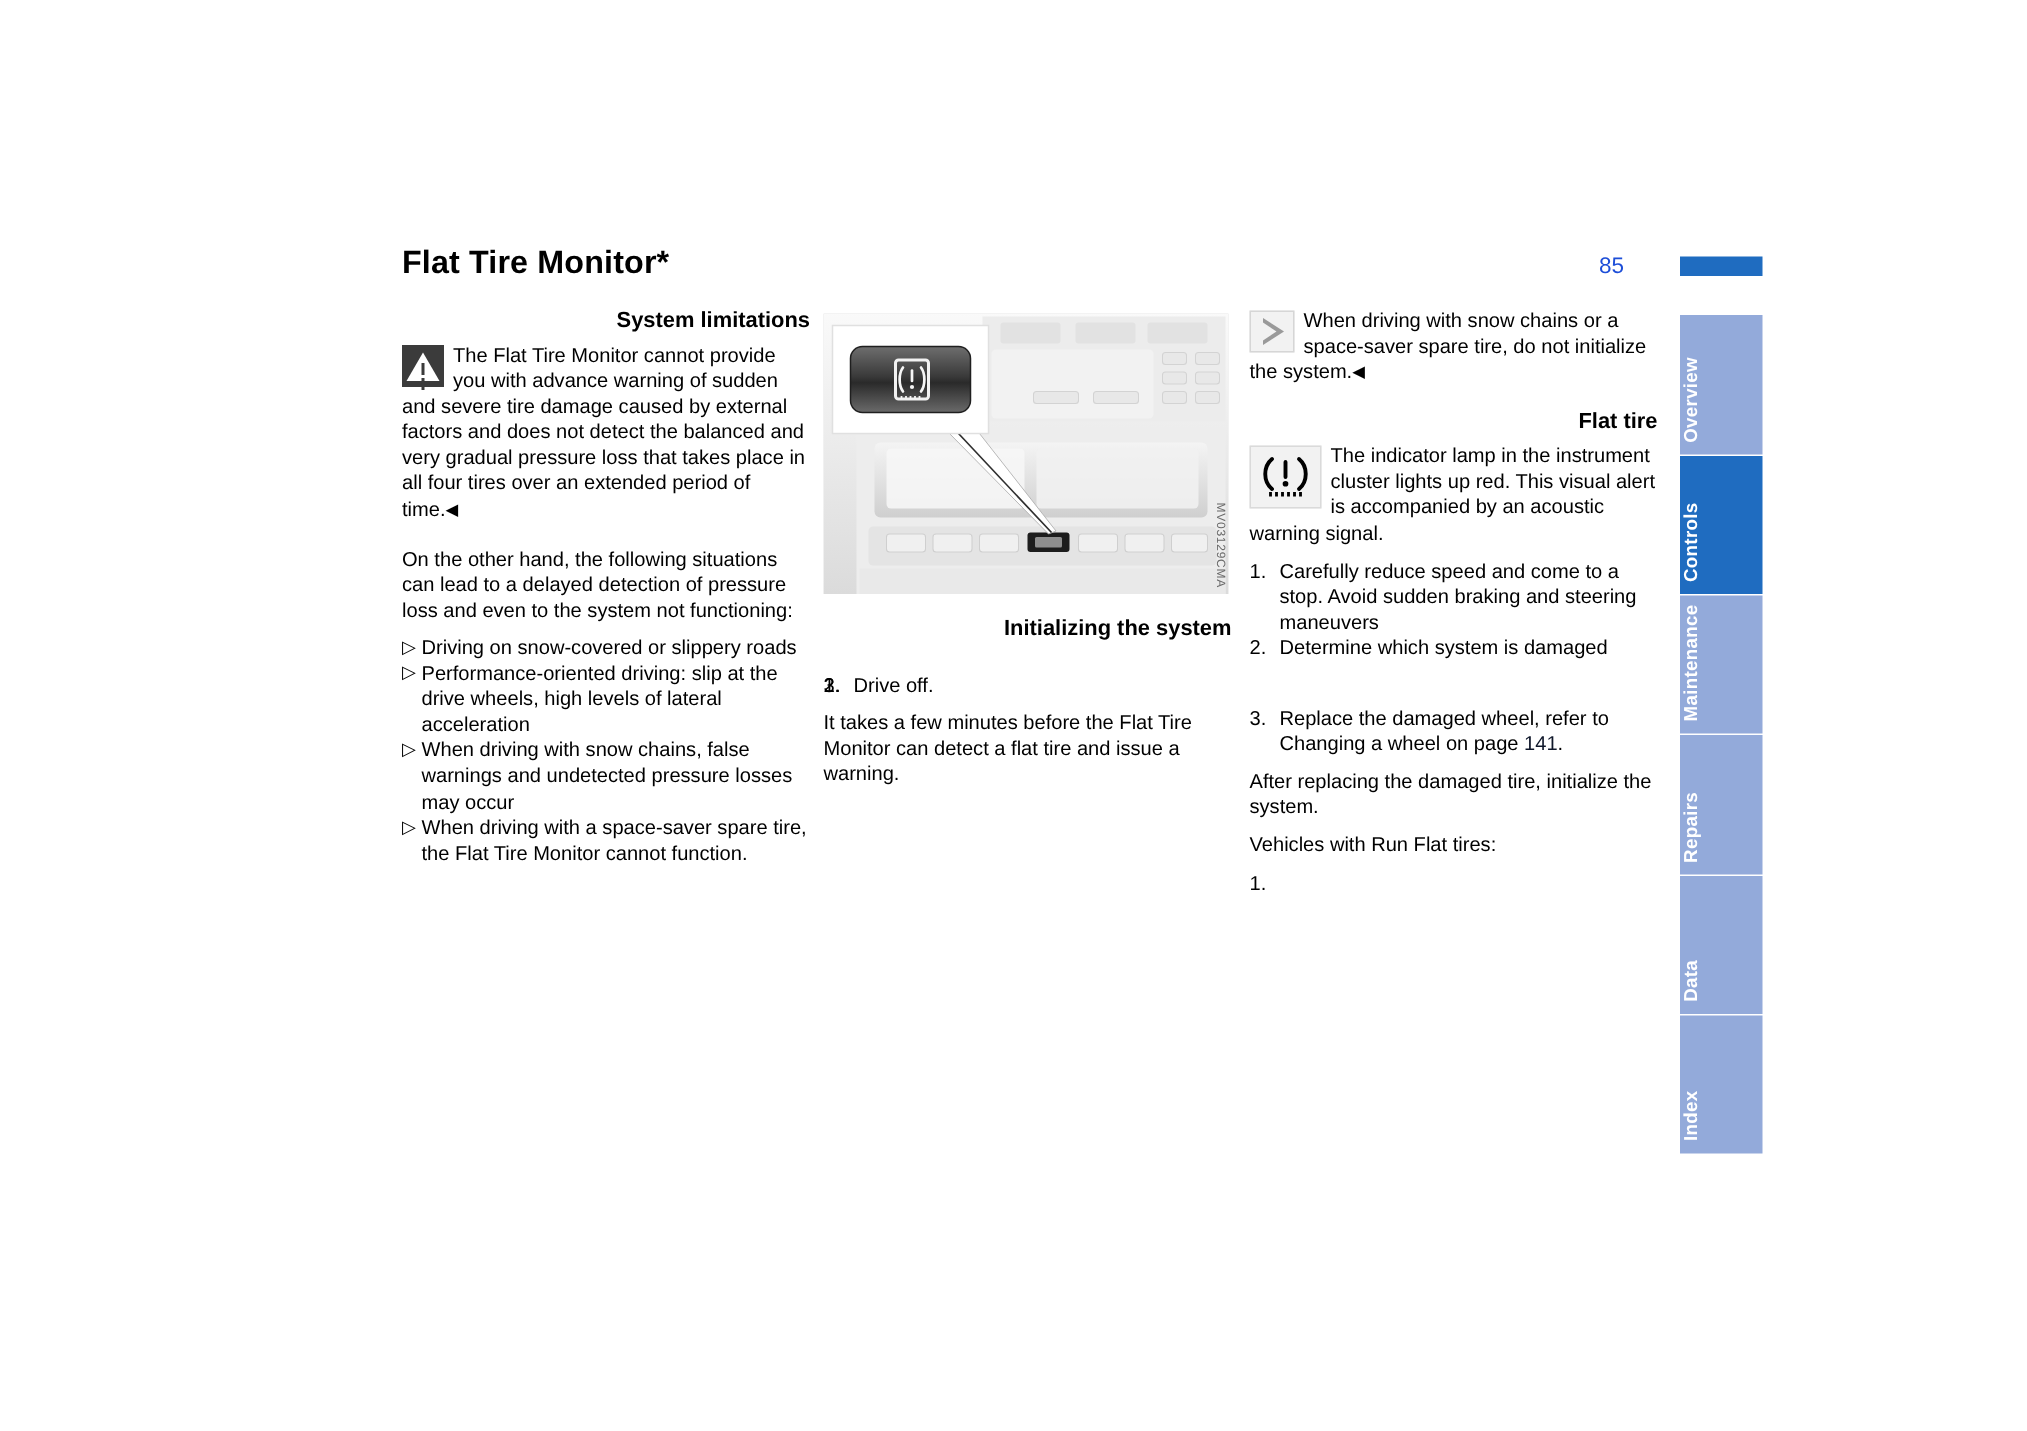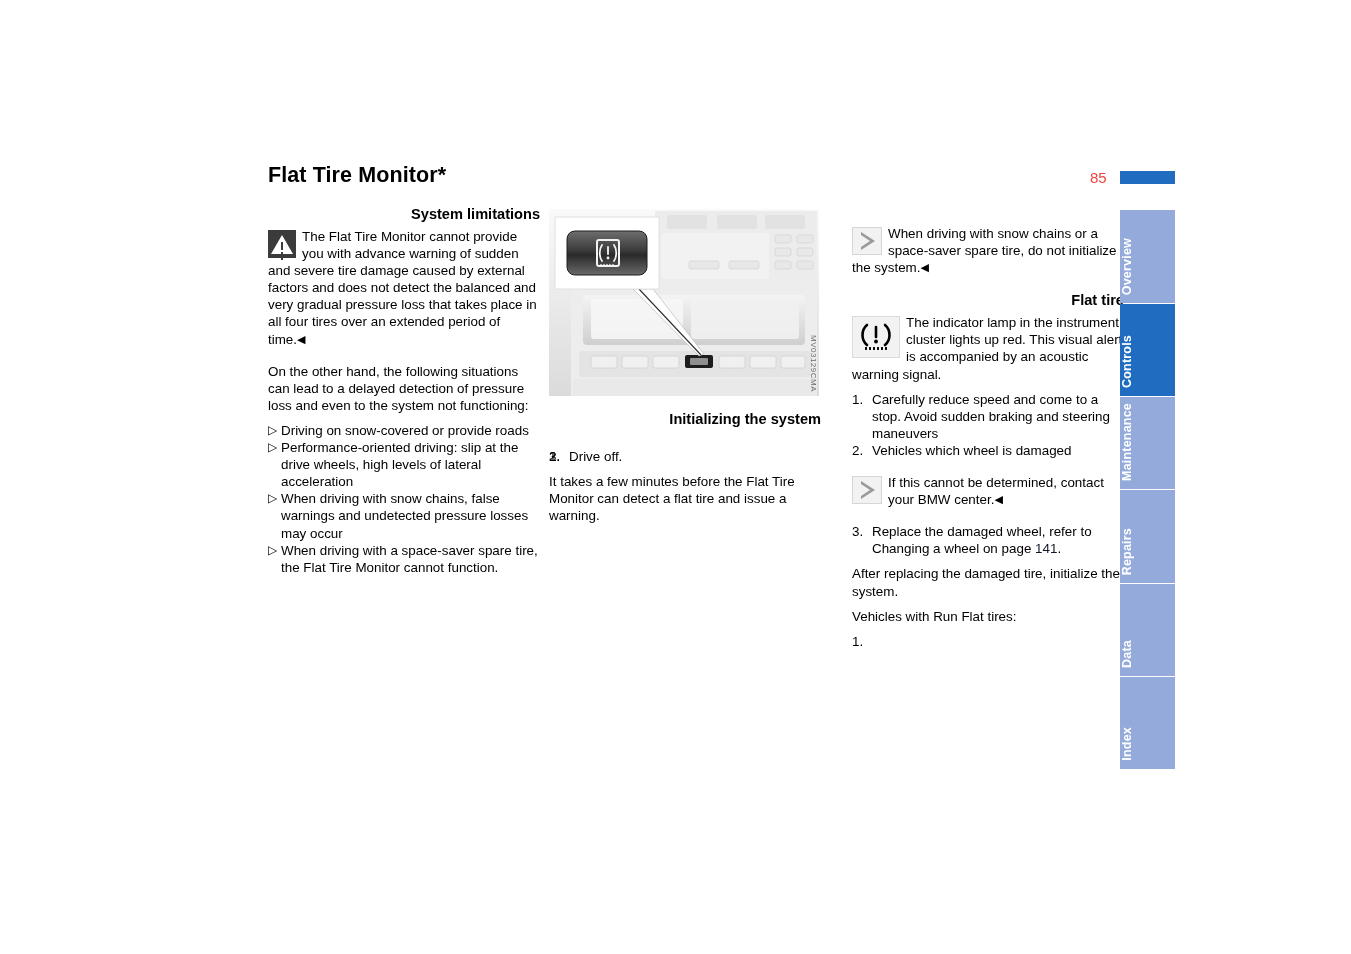--- a/index.html
+++ b/index.html
@@ -28,45 +28,45 @@
     position: absolute;
     left: 268px;
     top: 163px;
     font-size: 21.5px;
     font-weight: bold;
     letter-spacing: 0.1px;
     color: #000;
   }
   #page-number {
     position: absolute;
-    left: 1090px;
+    left: 1066px;
     top: 169px;
     font-size: 15px;
-    color: #ef4444;
+    color: #1d4ed8;
     text-align: center;
   }
   #page-marker-bar {
     position: absolute;
     left: 1120px;
     top: 171px;
     width: 55px;
     height: 13px;
     background: #1f6cc0;
   }
 
   
   .col {
     position: absolute;
     top: 205px;
     font-size: 13.4px;
     line-height: 17.1px;
   }
   #col-left   { left: 268px;  width: 272px; }
   #col-mid    { left: 549px;  width: 272px; }
-  #col-right  { left: 852px;  width: 272px; margin-top: 20px; }
+  #col-right  { left: 833px;  width: 272px; }
 
   h2.sub {
     font-size: 14.6px;
     font-weight: bold;
     margin: 0 0 5px 0;
     line-height: 18px;
     text-align: right;
   }
   p { margin: 0; }
   .gap { height: 15px; }
@@ -247,21 +247,21 @@
       <p><span>The Flat Tire Monitor cannot provide you with advance warning of sudden and severe tire damage caused by external factors and does not detect the balanced and very gradual pressure loss that takes place in all four tires over an extended period of time.</span><span class="endmark">◀</span></p>
     </div>
 
     <div class="gap"></div>
 
     <p>On the other hand, the following situations can lead to a delayed detection of pressure loss and even to the system not functioning:</p>
 
     <div class="gap-sm"></div>
 
     <ul class="arrows">
-      <li><span class="marker">▷</span><span>Driving on snow-covered or provide roads</span></li>
+      <li><span class="marker">▷</span><span>Driving on snow-covered or slippery roads</span></li>
       <li><span class="marker">▷</span><span>Performance-oriented driving: slip at the drive wheels, high levels of lateral acceleration</span></li>
       <li><span class="marker">▷</span><span>When driving with snow chains, false warnings and undetected pressure losses may occur</span></li>
       <li><span class="marker">▷</span><span>When driving with a space-saver spare tire, the Flat Tire Monitor cannot function.</span></li>
     </ul>
   </div>
 
   <div id="figure">
     <svg width="270" height="187" viewBox="0 0 270 187">
       <defs>
         <linearGradient id="gp" x1="0" y1="0" x2="0" y2="1">
@@ -390,31 +390,25 @@
           </svg>
         </span>
       </span>
       <p>The indicator lamp in the instrument cluster lights up red. This visual alert is accompanied by an acoustic warning signal.</p>
     </div>
 
     <div class="gap-sm"></div>
 
     <ol class="nums">
       <li><span class="marker">1.</span><span>Carefully reduce speed and come to a stop. Avoid sudden braking and steering maneuvers</span></li>
-      <li><span class="marker">2.</span><span>Vehicles which wheel is damaged</span></li>
+      <li><span class="marker">2.</span><span>Determine which system is damaged</span></li>
     </ol>
 
     <div class="gap"></div>
 
-    <div class="noteblock">
-      <span class="icon">
-          <span class="ico-note"></span>
-        </span>
-      <p><span>If this cannot be determined, contact your BMW center.</span><span class="endmark">◀</span></p>
-    </div>
 
     <div class="gap"></div>
 
     <ol class="nums">
       <li>
         <span class="marker">3.</span><span>Replace the damaged wheel, refer to Changing a wheel on page </span><span class="pageref" style="color: #0f172a;">141</span><span>.</span>
       </li>
     </ol>
 
     <div class="gap-sm"></div>

